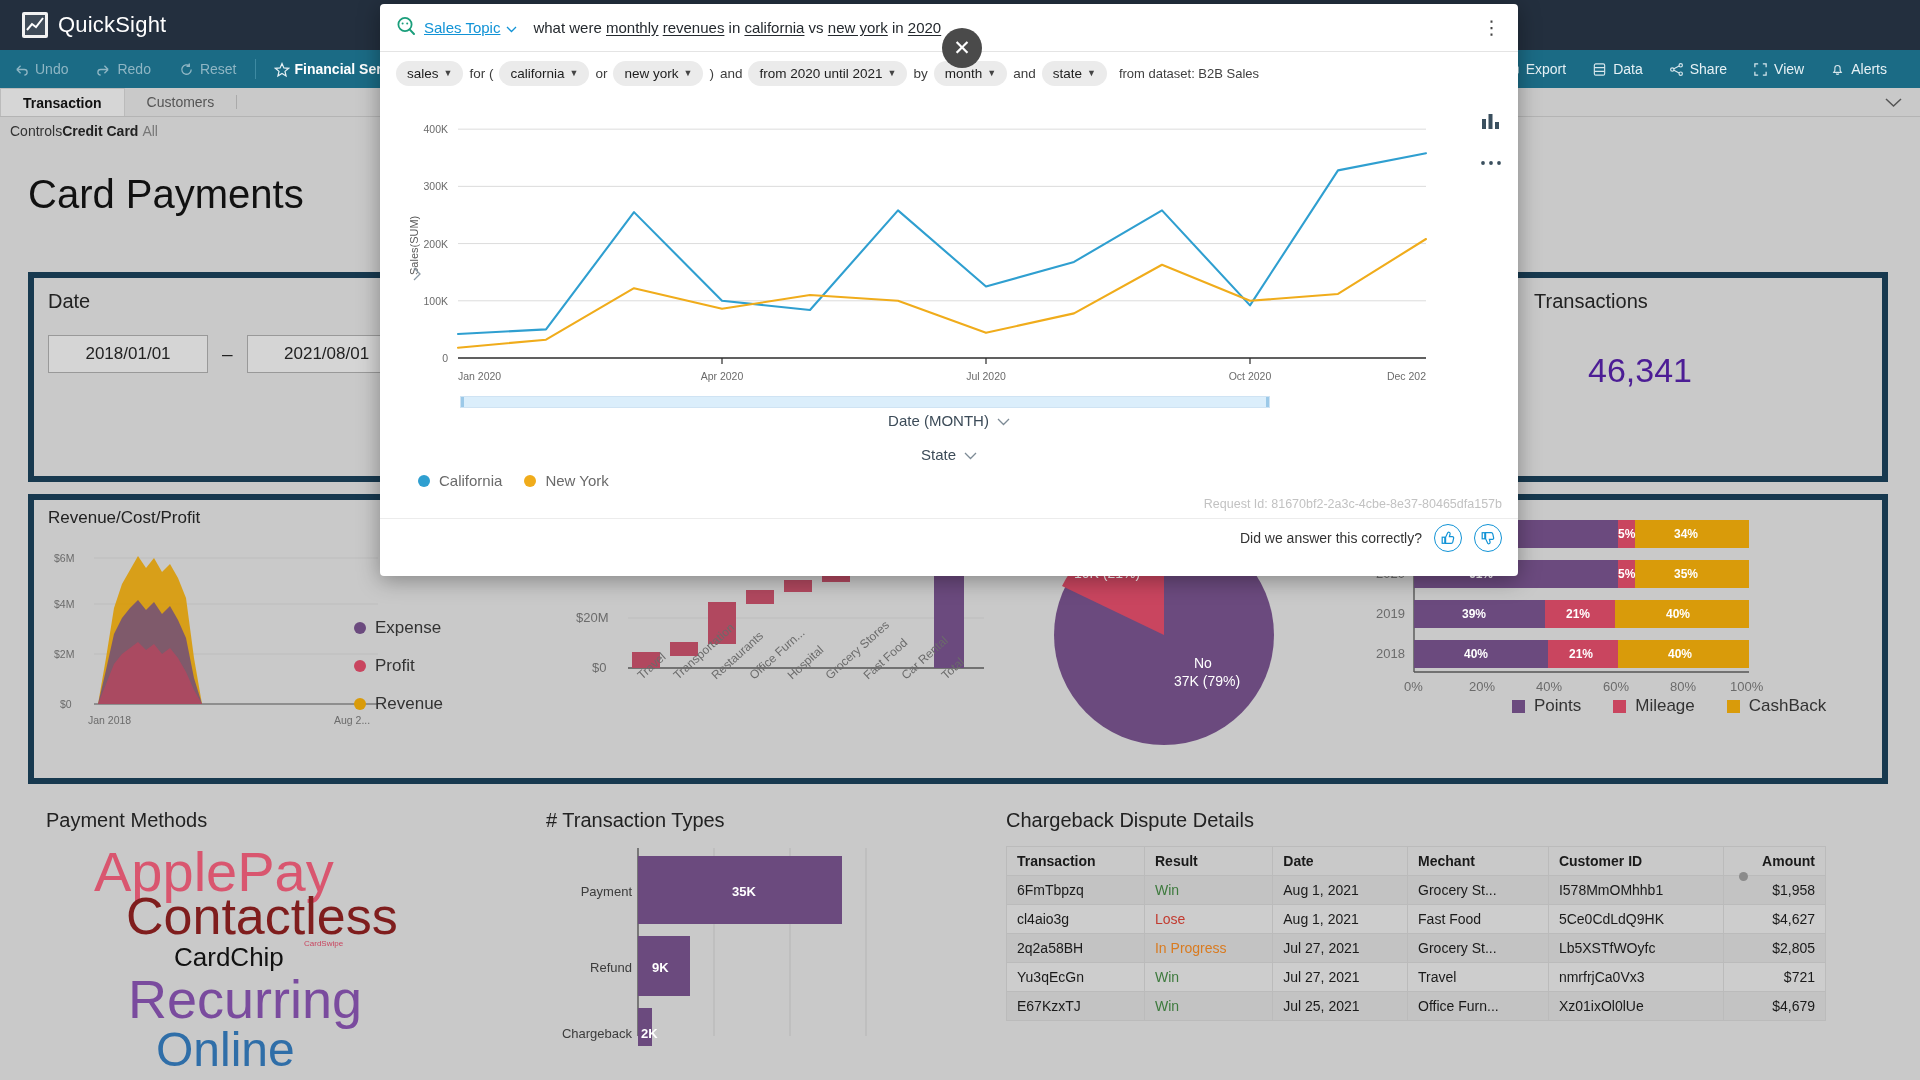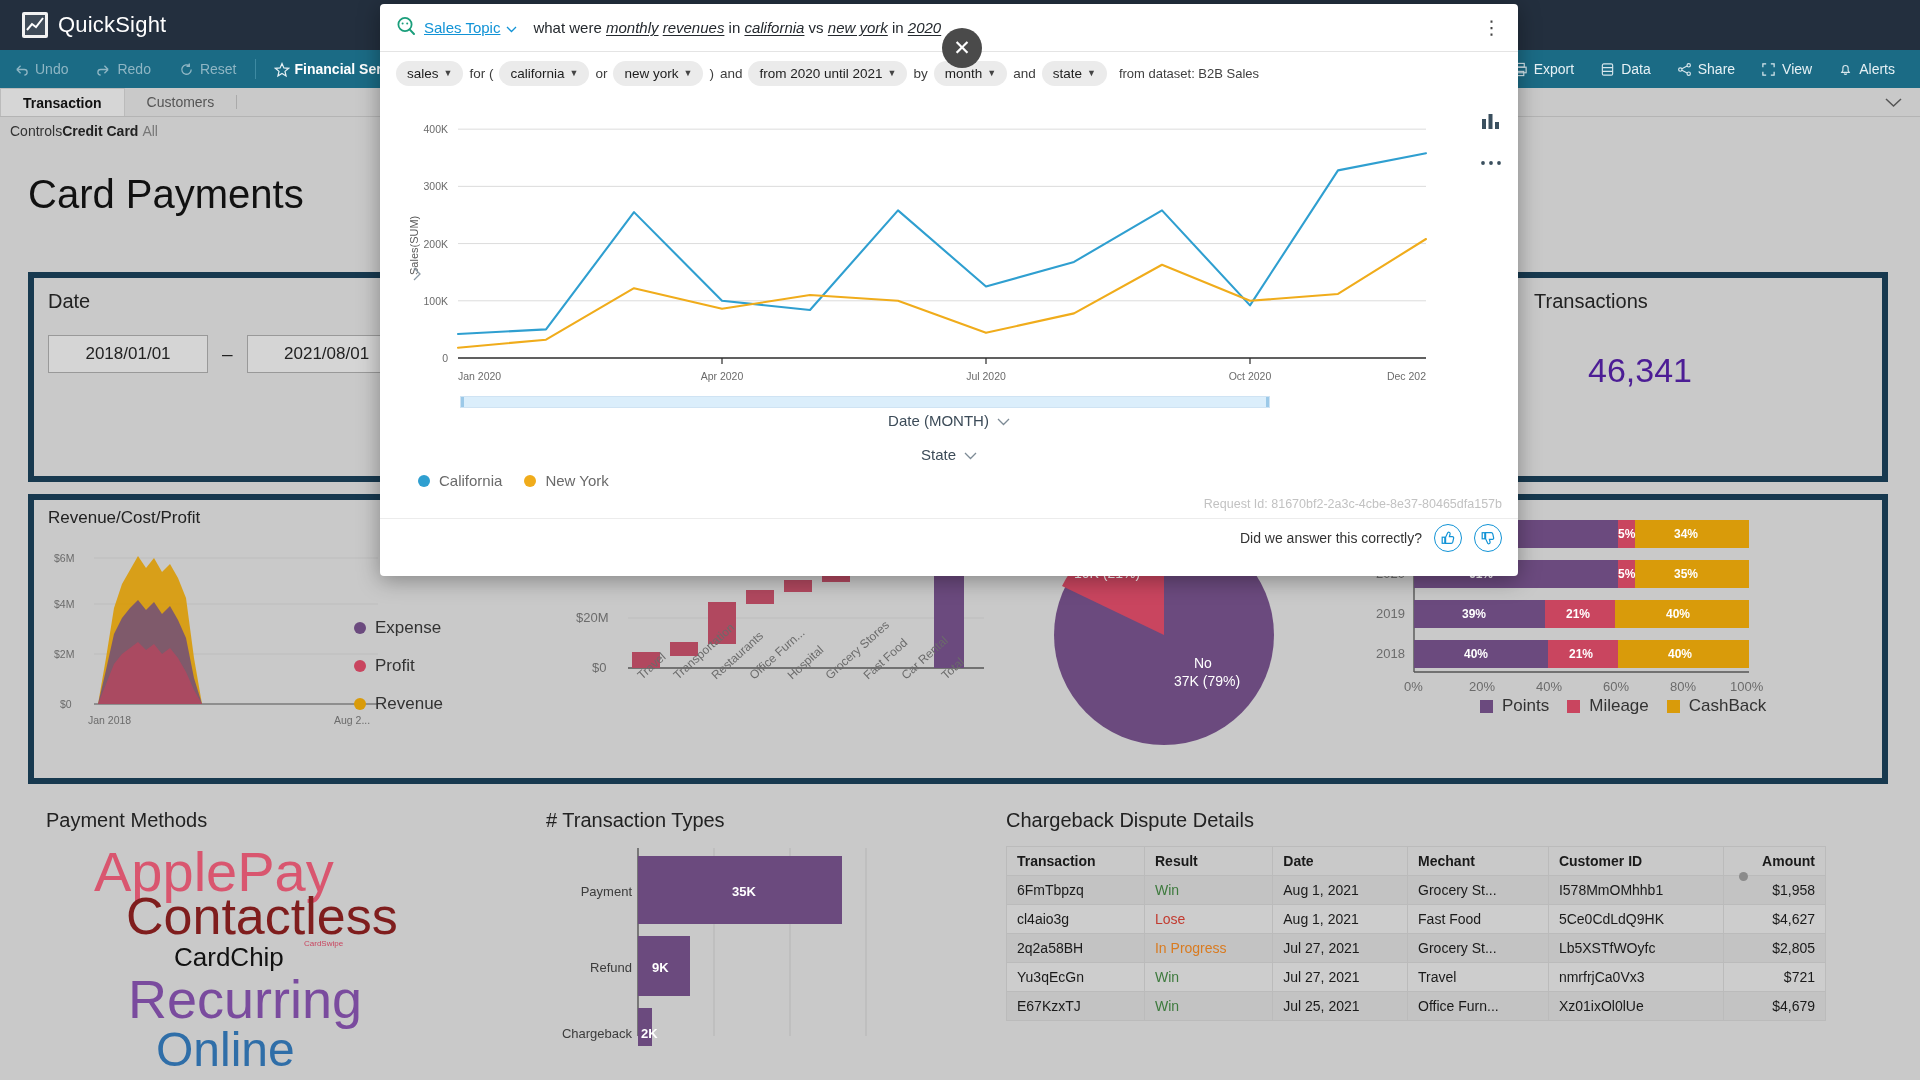--- a/index.html
+++ b/index.html
@@ -26,21 +26,21 @@
   
   .toolbar {
     position: absolute; left: 0; top: 50px; width: 1920px; height: 38px;
     background: #1b6b85; display: flex; align-items: center; color: #cfe3ea;
     font-size: 14px;
   }
   .tb-item { display: flex; align-items: center; gap: 6px; padding: 0 14px; white-space: nowrap; }
   .tb-item.muted { color: #8fb6c4; }
   .tb-sep { width: 1px; height: 20px; background: #3e8aa2; margin: 0 4px; }
   .tb-doc { color: #ffffff; font-weight: bold; }
-  .tb-right { margin-left: auto; display: flex; align-items: center; padding-right: 12px; }
+  .tb-right { margin-left: auto; display: flex; align-items: center; padding-right: 20px; }
   .tb-right .tb-item { color: #e6f1f5; padding: 0 13px; }
   .ico { display: inline-block; width: 15px; height: 15px; }
   .ico svg { display: block; }
 
   
   .sheettabs {
     position: absolute; left: 0; top: 88px; width: 1920px; height: 29px;
     background: #c9c9c9; display: flex; align-items: stretch;
     border-bottom: 1px solid #b4b4b4;
   }
@@ -107,21 +107,21 @@
     background: #ffffff; box-shadow: 0 4px 22px rgba(0,0,0,.35); border-radius: 4px;
     z-index: 40;
   }
   .q-head {
     height: 48px; display: flex; align-items: center; padding: 0 16px;
     border-bottom: 1px solid #e4e4e4;
   }
   .q-topic { color: #1193d6; font-size: 15px; margin-left: 8px; }
   .q-topic-u { text-decoration: underline; }
   .q-question { font-size: 15px; color: #24292e; margin-left: 16px; }
-  .q-question u { text-decoration: underline; text-underline-offset: 2px; font-style: italic; }
+  .q-question u { text-decoration: underline; text-underline-offset: 2px; }
   .q-kebab { margin-left: auto; color: #444; font-size: 19px; letter-spacing: 1px; line-height: 8px; }
 
   .q-pills {
     height: 42px; display: flex; align-items: center; gap: 6px; padding: 0 16px;
     font-size: 13.5px; color: #333;
   }
   .pill {
     background: #ebebeb; border-radius: 13px; padding: 5px 11px; font-size: 13.5px;
     color: #1d1d1d; display: inline-flex; align-items: center; gap: 5px; white-space: nowrap;
   }
@@ -403,21 +403,21 @@
         <text x="195" y="142" fill="#fff" style="font-size:12px;font-weight:bold">21%</text>
         <text x="294" y="142" fill="#fff" style="font-size:12px;font-weight:bold">40%</text>
         <line x1="40" y1="156" x2="375" y2="156" stroke="#555" stroke-width="1.4"></line>
         <text x="30" y="175" class="tick-label" style="font-size:13px">0%</text>
         <text x="95" y="175" class="tick-label" style="font-size:13px">20%</text>
         <text x="162" y="175" class="tick-label" style="font-size:13px">40%</text>
         <text x="229" y="175" class="tick-label" style="font-size:13px">60%</text>
         <text x="296" y="175" class="tick-label" style="font-size:13px">80%</text>
         <text x="356" y="175" class="tick-label" style="font-size:13px">100%</text>
       </svg>
-      <div style="position:absolute; left:1446px; top:196px; display:flex; gap:18px;">
+      <div style="position:absolute; left:1478px; top:196px; display:flex; gap:32px;">
         <div class="legend">
             <span class="sq" style="background:#6b4a7e"></span>
             <span style="font-size:17px;">Points</span>
           </div>
         <div class="legend">
             <span class="sq" style="background:#c9455f"></span>
             <span style="font-size:17px;">Mileage</span>
           </div>
         <div class="legend">
             <span class="sq" style="background:#d99b0a"></span>

